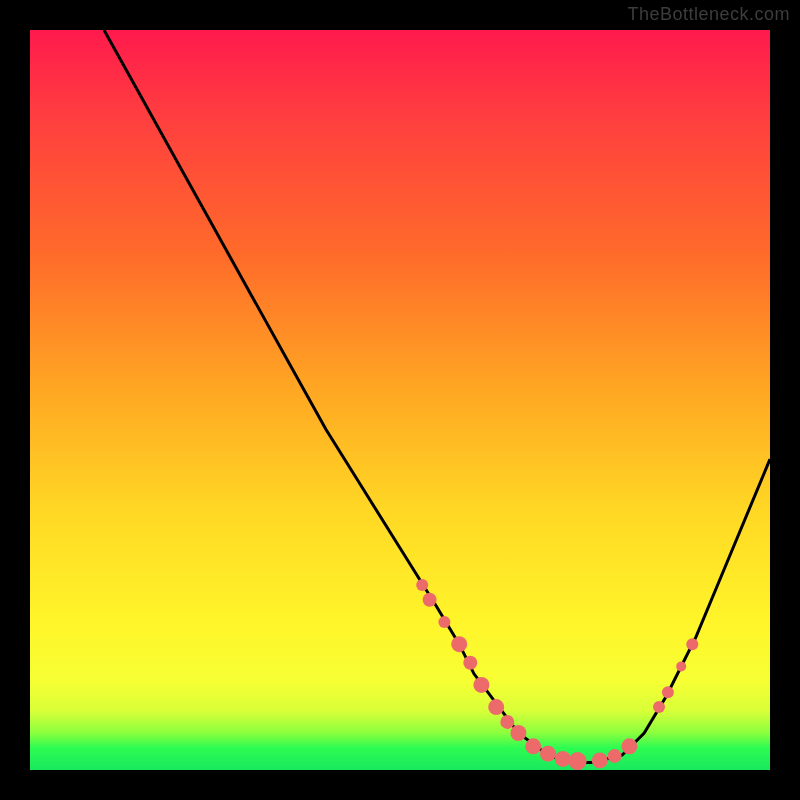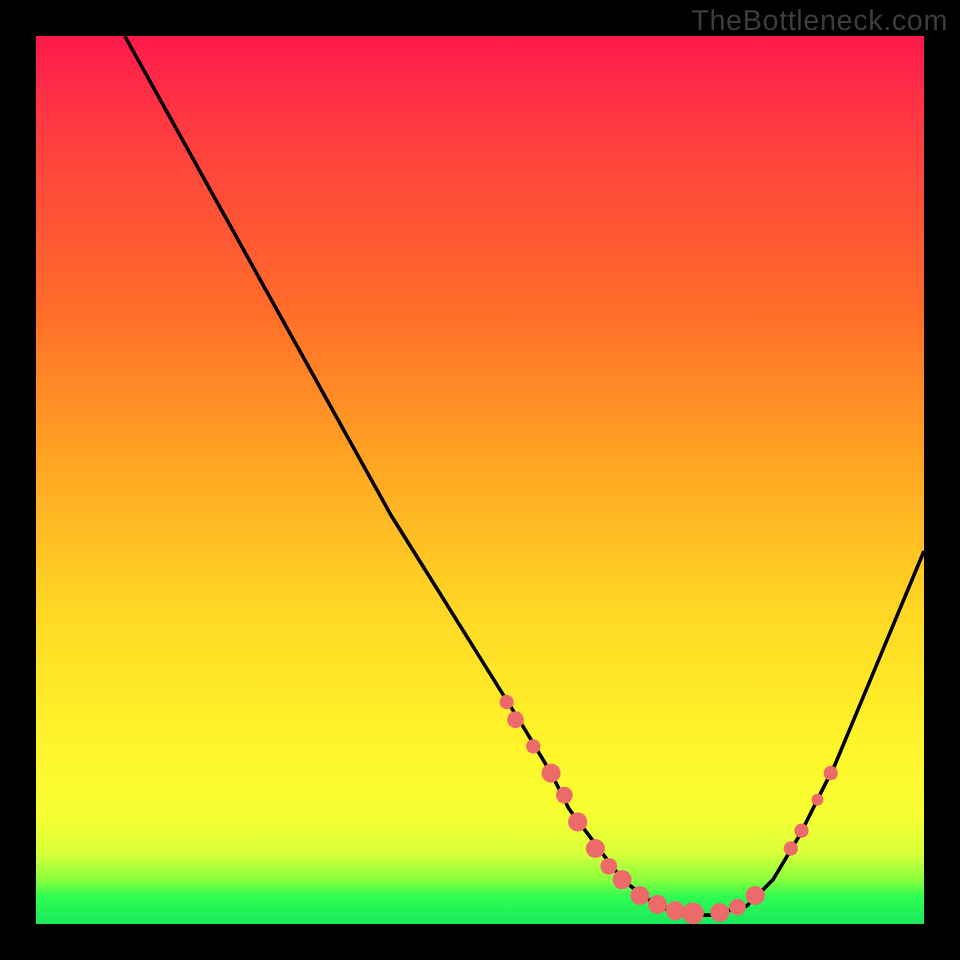--- a/index.html
+++ b/index.html
@@ -37,21 +37,21 @@
       #8bff3e 95%,
       #2dfc52 97%,
       #19e85e 100%
     );
   }
   .watermark {
     position: absolute;
     top: 4px;
     right: 10px;
     color: #3d3d3d;
-    font-size: 24px;
+    font-size: 18px;
     font-weight: 500;
     letter-spacing: 0.5px;
     user-select: none;
   }
   svg.curve {
     position: absolute;
     left: 0;
     top: 0;
     width: 740px;
     height: 740px;

